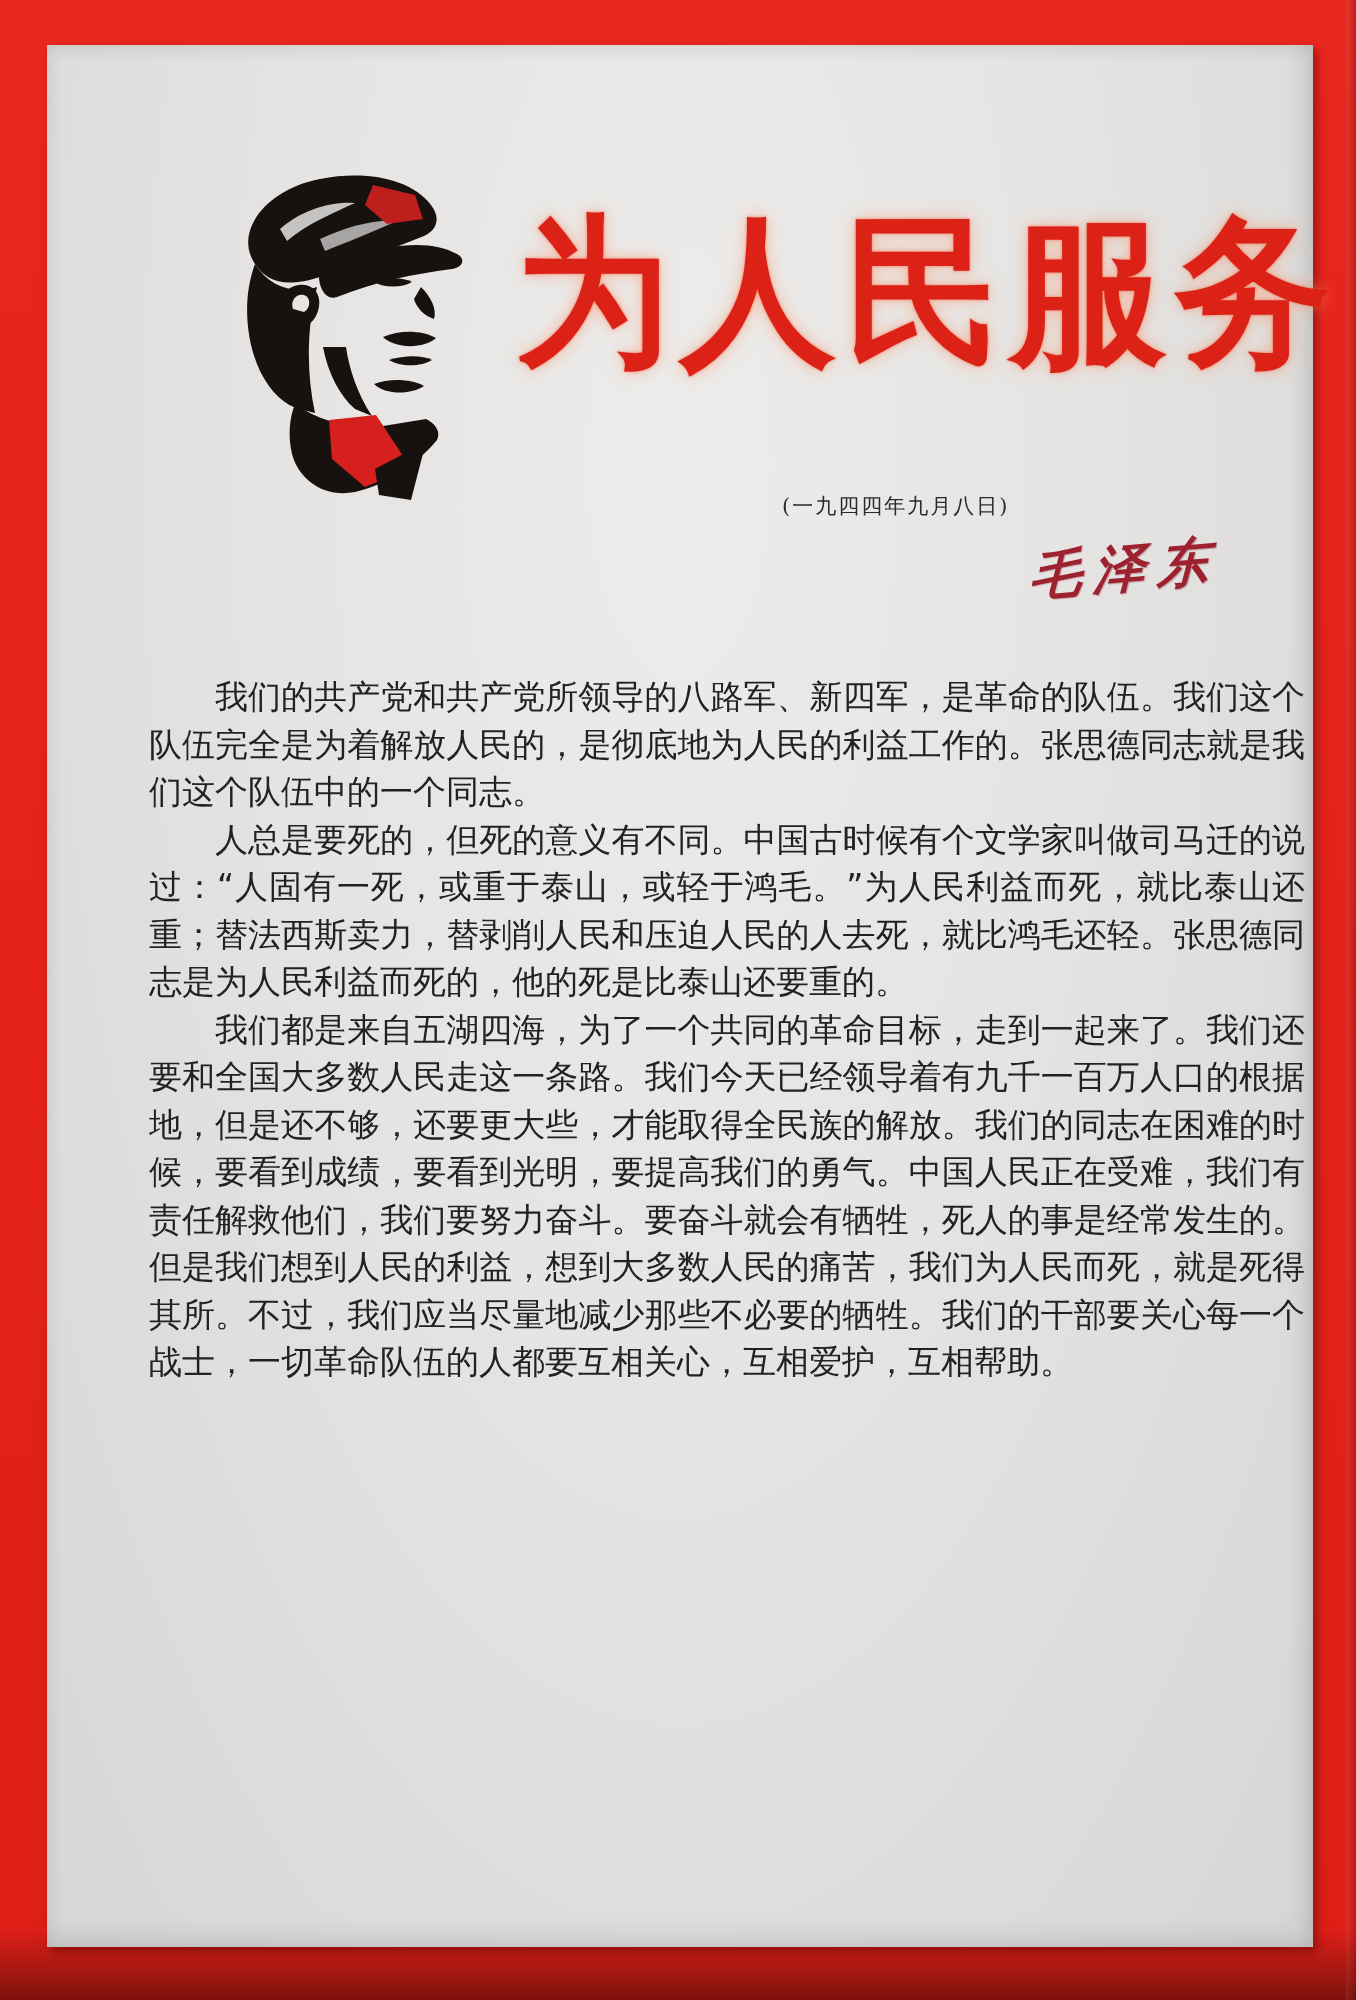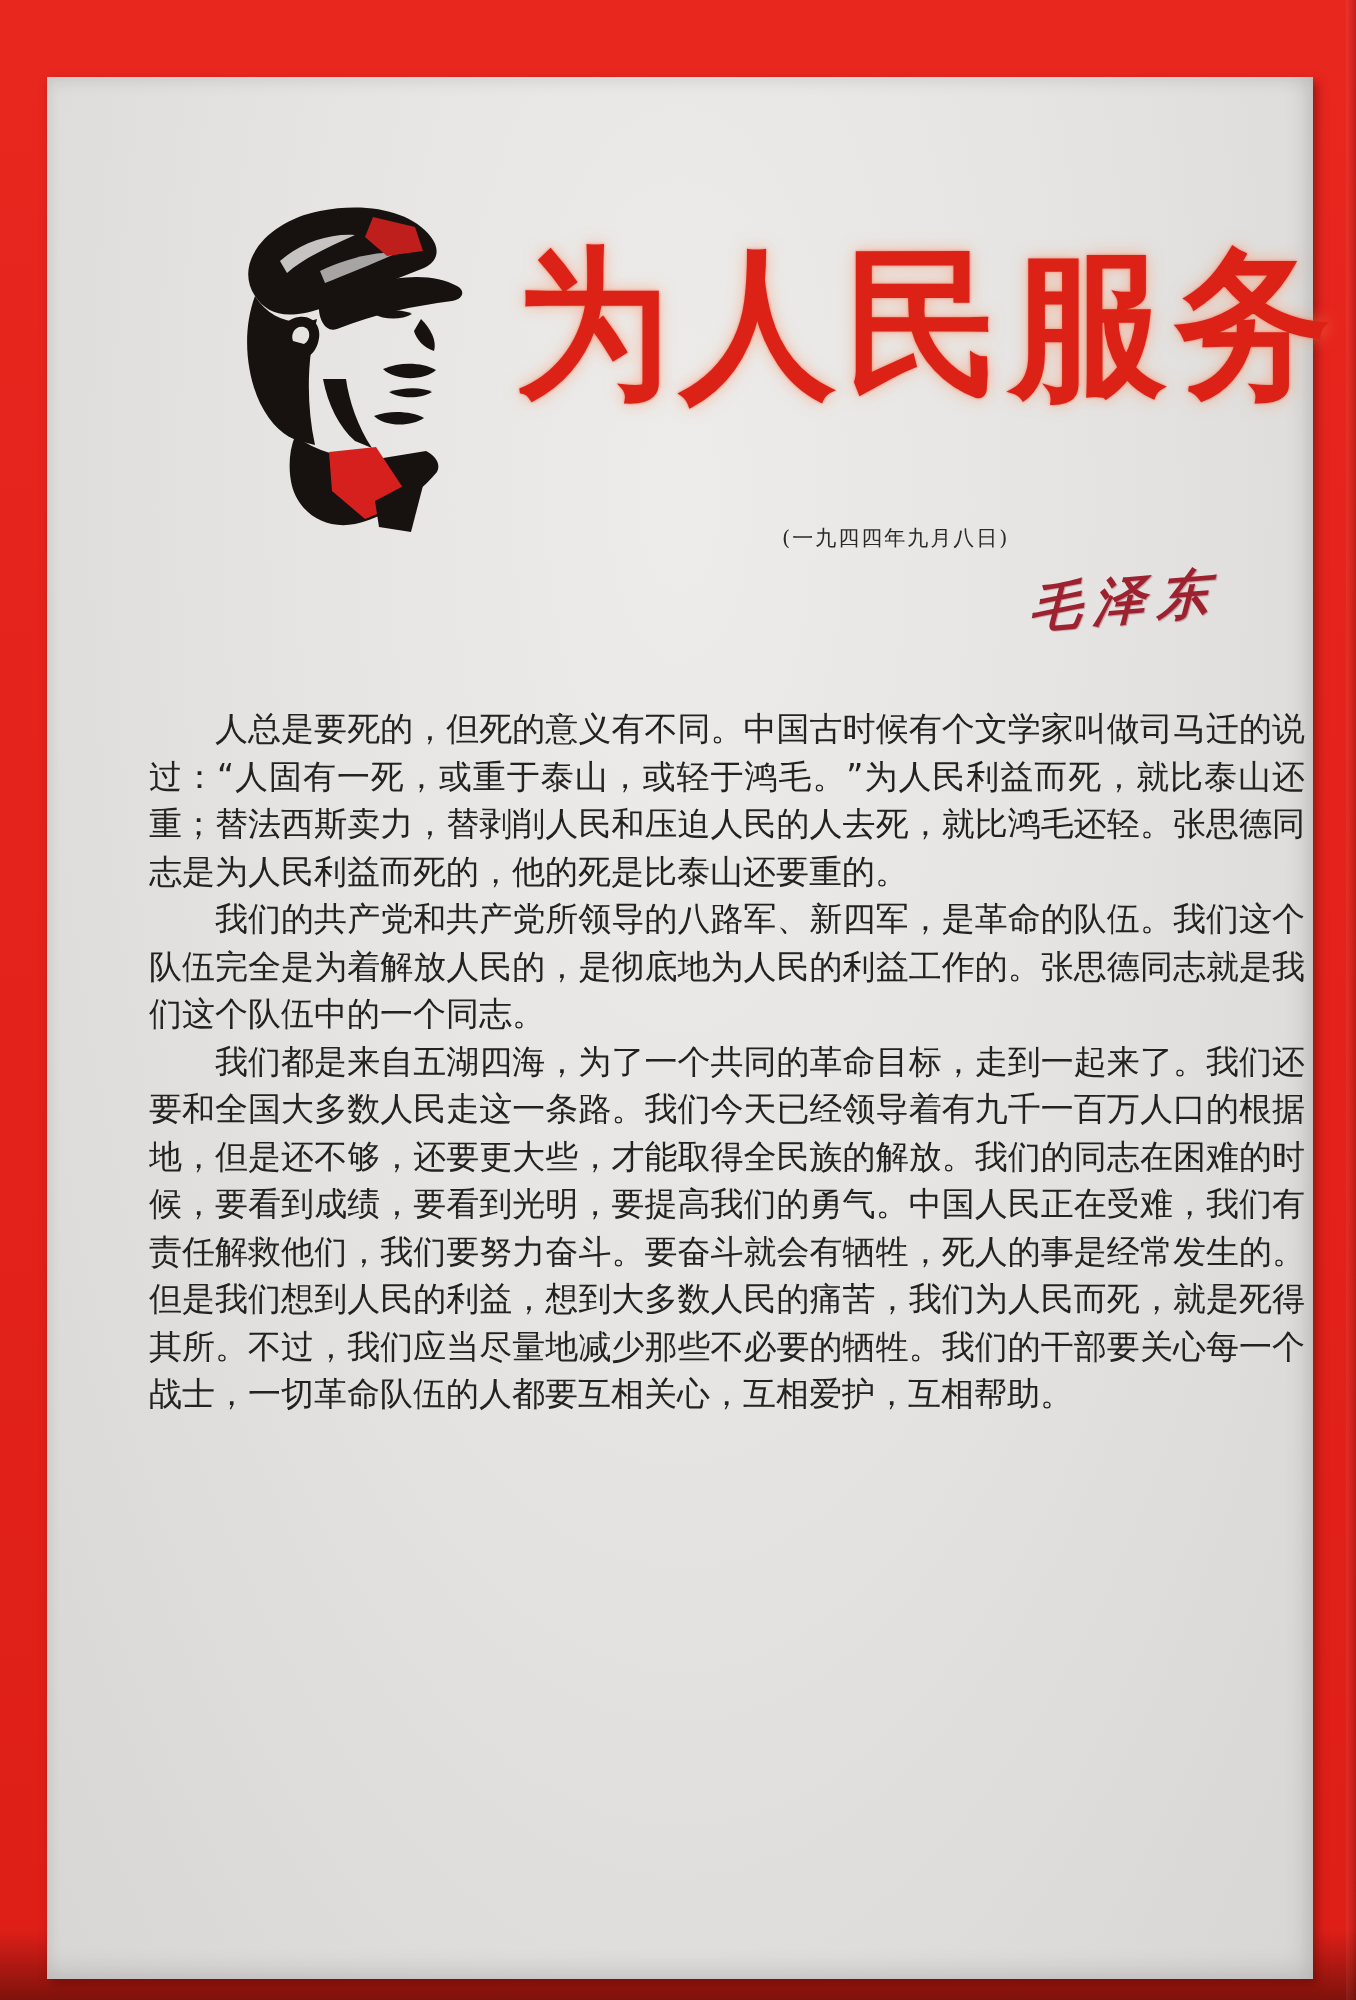--- a/index.html
+++ b/index.html
@@ -4,21 +4,21 @@
 <style>
   html,body{margin:0;padding:0;width:1356px;height:2000px;overflow:hidden;
     font-family:"DejaVu Sans","Liberation Sans",sans-serif;}
   .canvas{position:relative;width:1356px;height:2000px;
     background:linear-gradient(180deg,#e8271f 0%,#e2221b 55%,#de1f18 96.5%,#7e120c 100%);}
   .canvas::after{content:"";position:absolute;top:0;right:0;width:10px;height:100%;
     background:linear-gradient(90deg,rgba(255,255,255,.06),rgba(90,8,4,.25));pointer-events:none;}
   .paper{position:absolute;left:47px;top:45px;width:1266px;height:1902px;
     background:radial-gradient(ellipse at 50% 22%,#edecea 0%,#e5e4e2 45%,#d7d6d4 100%);
     box-shadow:inset 0 6px 16px rgba(0,0,0,.07), inset -8px -10px 22px rgba(0,0,0,.10),
-               4px 5px 9px rgba(95,10,5,.55);margin-top:32px;}
+               4px 5px 9px rgba(95,10,5,.55);}
   .portrait{position:absolute;left:178px;top:124px;width:238px;height:334px;}
   .title{position:absolute;left:468px;top:166px;width:840px;height:170px;
     font-family:"Liberation Sans",sans-serif;font-weight:900;font-size:156px;line-height:1.05;
     letter-spacing:9px;color:#dc2217;white-space:nowrap;transform:scaleY(1.04);
     text-shadow:0 0 16px rgba(255,140,95,.55),0 0 3px rgba(225,45,25,.6);}
   .date{position:absolute;left:735px;top:447px;width:300px;
     font-family:"DejaVu Serif","Liberation Serif",serif;font-size:21px;letter-spacing:2px;
     color:#2b2a28;white-space:nowrap;}
   .signature{position:absolute;left:982px;top:486px;width:260px;
     font-style:italic;font-weight:bold;font-size:52px;letter-spacing:12px;color:#9e2130;
@@ -76,19 +76,19 @@
       <path fill="#17120f" d="M150,300 L201,273 L186,331 L154,326 Z"></path>
     </svg>
 
     <div class="title">为人民服务</div>
 
     <div class="date">(一九四四年九月八日)</div>
 
     <div class="signature">毛泽东</div>
 
     <div class="speech">
+      <p>我们的共产党和共产党所领导的八路军、新四军，是革命的队伍。我们这个队伍完全是为着解放人民的，是彻底地为人民的利益工作的。张思德同志就是我们这个队伍中的一个同志。</p>
       <p>人总是要死的，但死的意义有不同。中国古时候有个文学家叫做司马迁的说过：“人固有一死，或重于泰山，或轻于鸿毛。”为人民利益而死，就比泰山还重；替法西斯卖力，替剥削人民和压迫人民的人去死，就比鸿毛还轻。张思德同志是为人民利益而死的，他的死是比泰山还要重的。</p>
-      <p>我们的共产党和共产党所领导的八路军、新四军，是革命的队伍。我们这个队伍完全是为着解放人民的，是彻底地为人民的利益工作的。张思德同志就是我们这个队伍中的一个同志。</p>
       <p>我们都是来自五湖四海，为了一个共同的革命目标，走到一起来了。我们还要和全国大多数人民走这一条路。我们今天已经领导着有九千一百万人口的根据地，但是还不够，还要更大些，才能取得全民族的解放。我们的同志在困难的时候，要看到成绩，要看到光明，要提高我们的勇气。中国人民正在受难，我们有责任解救他们，我们要努力奋斗。要奋斗就会有牺牲，死人的事是经常发生的。但是我们想到人民的利益，想到大多数人民的痛苦，我们为人民而死，就是死得其所。不过，我们应当尽量地减少那些不必要的牺牲。我们的干部要关心每一个战士，一切革命队伍的人都要互相关心，互相爱护，互相帮助。</p>
     </div>
 
   </div>
 </div>
 
 </body></html>

